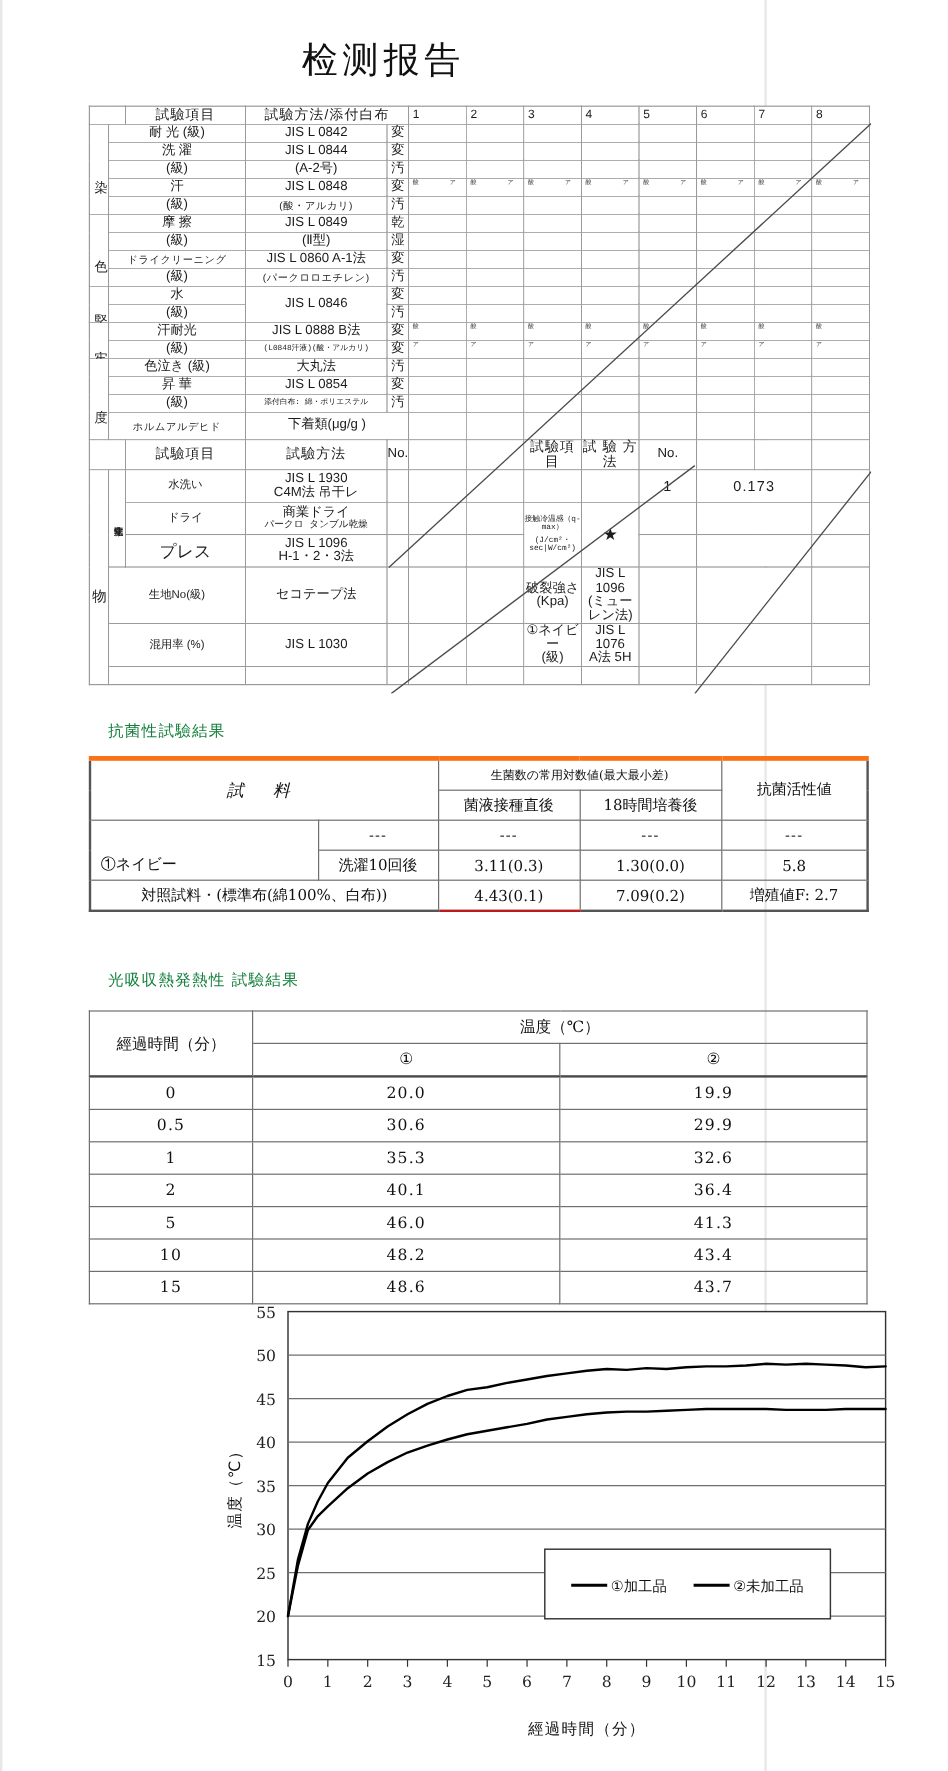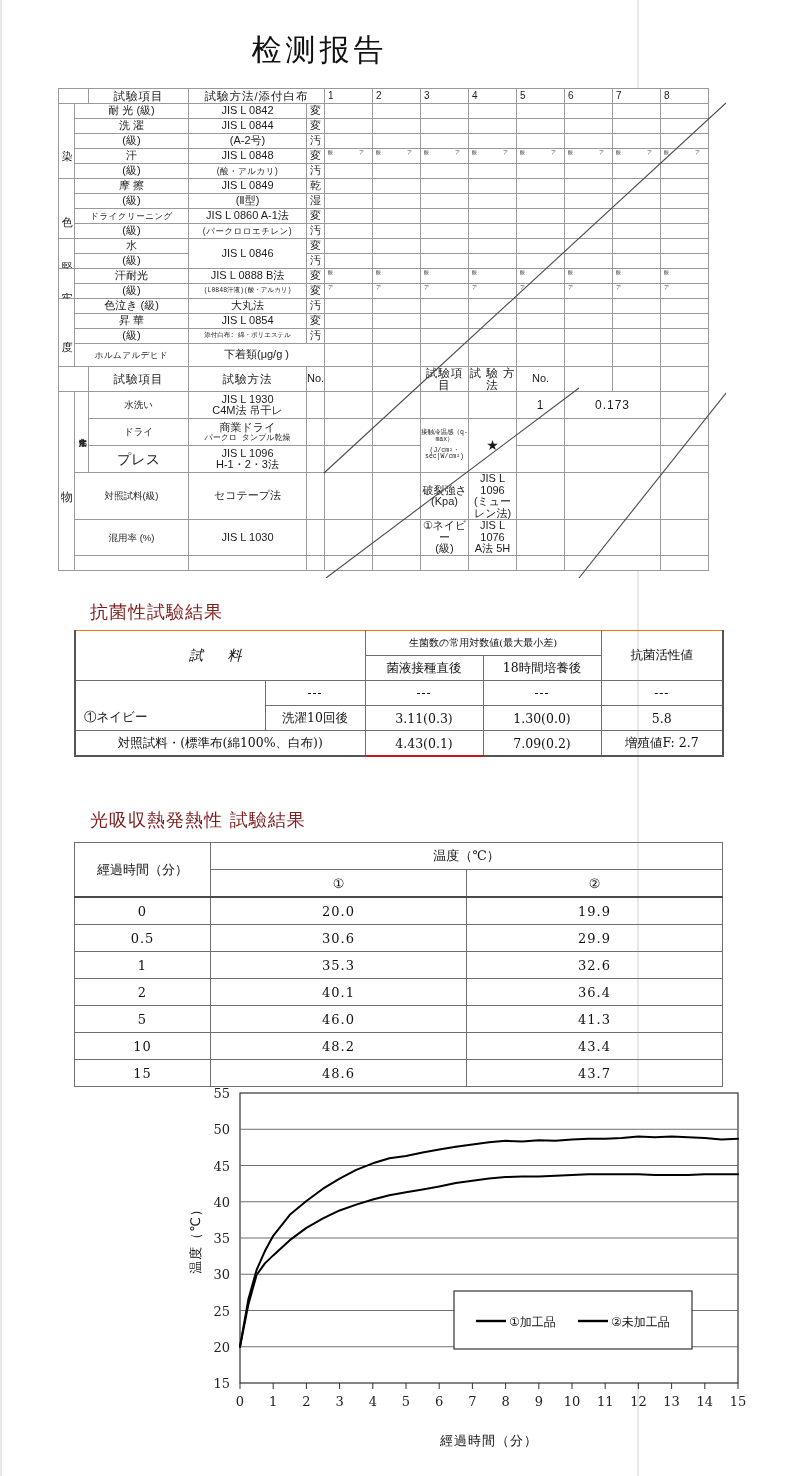--- a/index.html
+++ b/index.html
@@ -24,21 +24,21 @@
     font-size:30px;
     letter-spacing:4px;
     font-family:"DejaVu Sans","Liberation Sans",sans-serif;
     font-weight:400;
     padding-top:30px;
     color:#111;
   }
   
   table{border-collapse:collapse;}
   .t1{
-    position:absolute;left:56px;top:88px;
+    position:absolute;left:72px;top:88px;
     width:650px;
     table-layout:fixed;
   }
   .t1 td{
     border:1px solid #9a9a9a;
     font-size:10.5px;
     text-align:center;
     vertical-align:middle;
     padding:0;
     height:14px;
@@ -73,42 +73,42 @@
   .acid-row .a1{position:absolute;left:3px;top:1px;font-size:5px;color:#444;}
   .acid-row .a2{position:absolute;right:8px;top:1px;font-size:5px;color:#444;}
 
   
   .diag{position:absolute;pointer-events:none;}
   .diag svg{display:block;}
 
   
   .sec-head{
     position:absolute;
-    font-size:18px;
+    font-size:13px;
     font-family:"DejaVu Sans","Liberation Sans",sans-serif;
     letter-spacing:1px;
-    color:#7f1d1d;
+    color:#15803d;
   }
   
   .t2{
     position:absolute;left:72px;top:630px;width:648px;
     table-layout:fixed;
   }
   .t2 td{
     border:1px solid #6f6f6f;
     font-size:12.5px;
     text-align:center;
     vertical-align:middle;
     height:22px;
     padding:1px 2px;
     font-family:"DejaVu Serif","Liberation Serif",serif;
     color:#111;
   }
   .t2 .small{font-size:10px;}
-  .t2 .topline{border-top:1px solid #f97316;margin-top:41px;}
+  .t2 .topline{border-top:4px solid #f97316;margin-top:41px;}
   .t2 .sample{letter-spacing:10px;font-size:14px;}
   .t2 .lft{text-align:left;padding-left:8px;letter-spacing:0px;}
   .t2 .dash{letter-spacing:1px;font-size:12px;}
 
   
   .t3{
     position:absolute;left:72px;top:842px;width:648px;
     table-layout:fixed;
   }
   .t3 td{
@@ -520,21 +520,21 @@
       </td>
       <td></td>
       <td></td>
       <td></td>
       <td></td>
       <td colspan="2"></td>
       <td></td>
     </tr>
 
     <tr>
-      <td colspan="2" class="mth" style="font-size:9.5px;height:18px">対照試料(級)</td>
+      <td colspan="2" class="mth" style="font-size:9.5px;height:18px">生地No(級)</td>
       <td class="mth">セコテープ法</td>
       <td></td>
       <td></td>
       <td></td>
       <td class="mth">
         <div>破裂強さ</div>
         <div>(Kpa)</div>
       </td>
       <td>
         <div class="mth">JIS L 1096</div>

